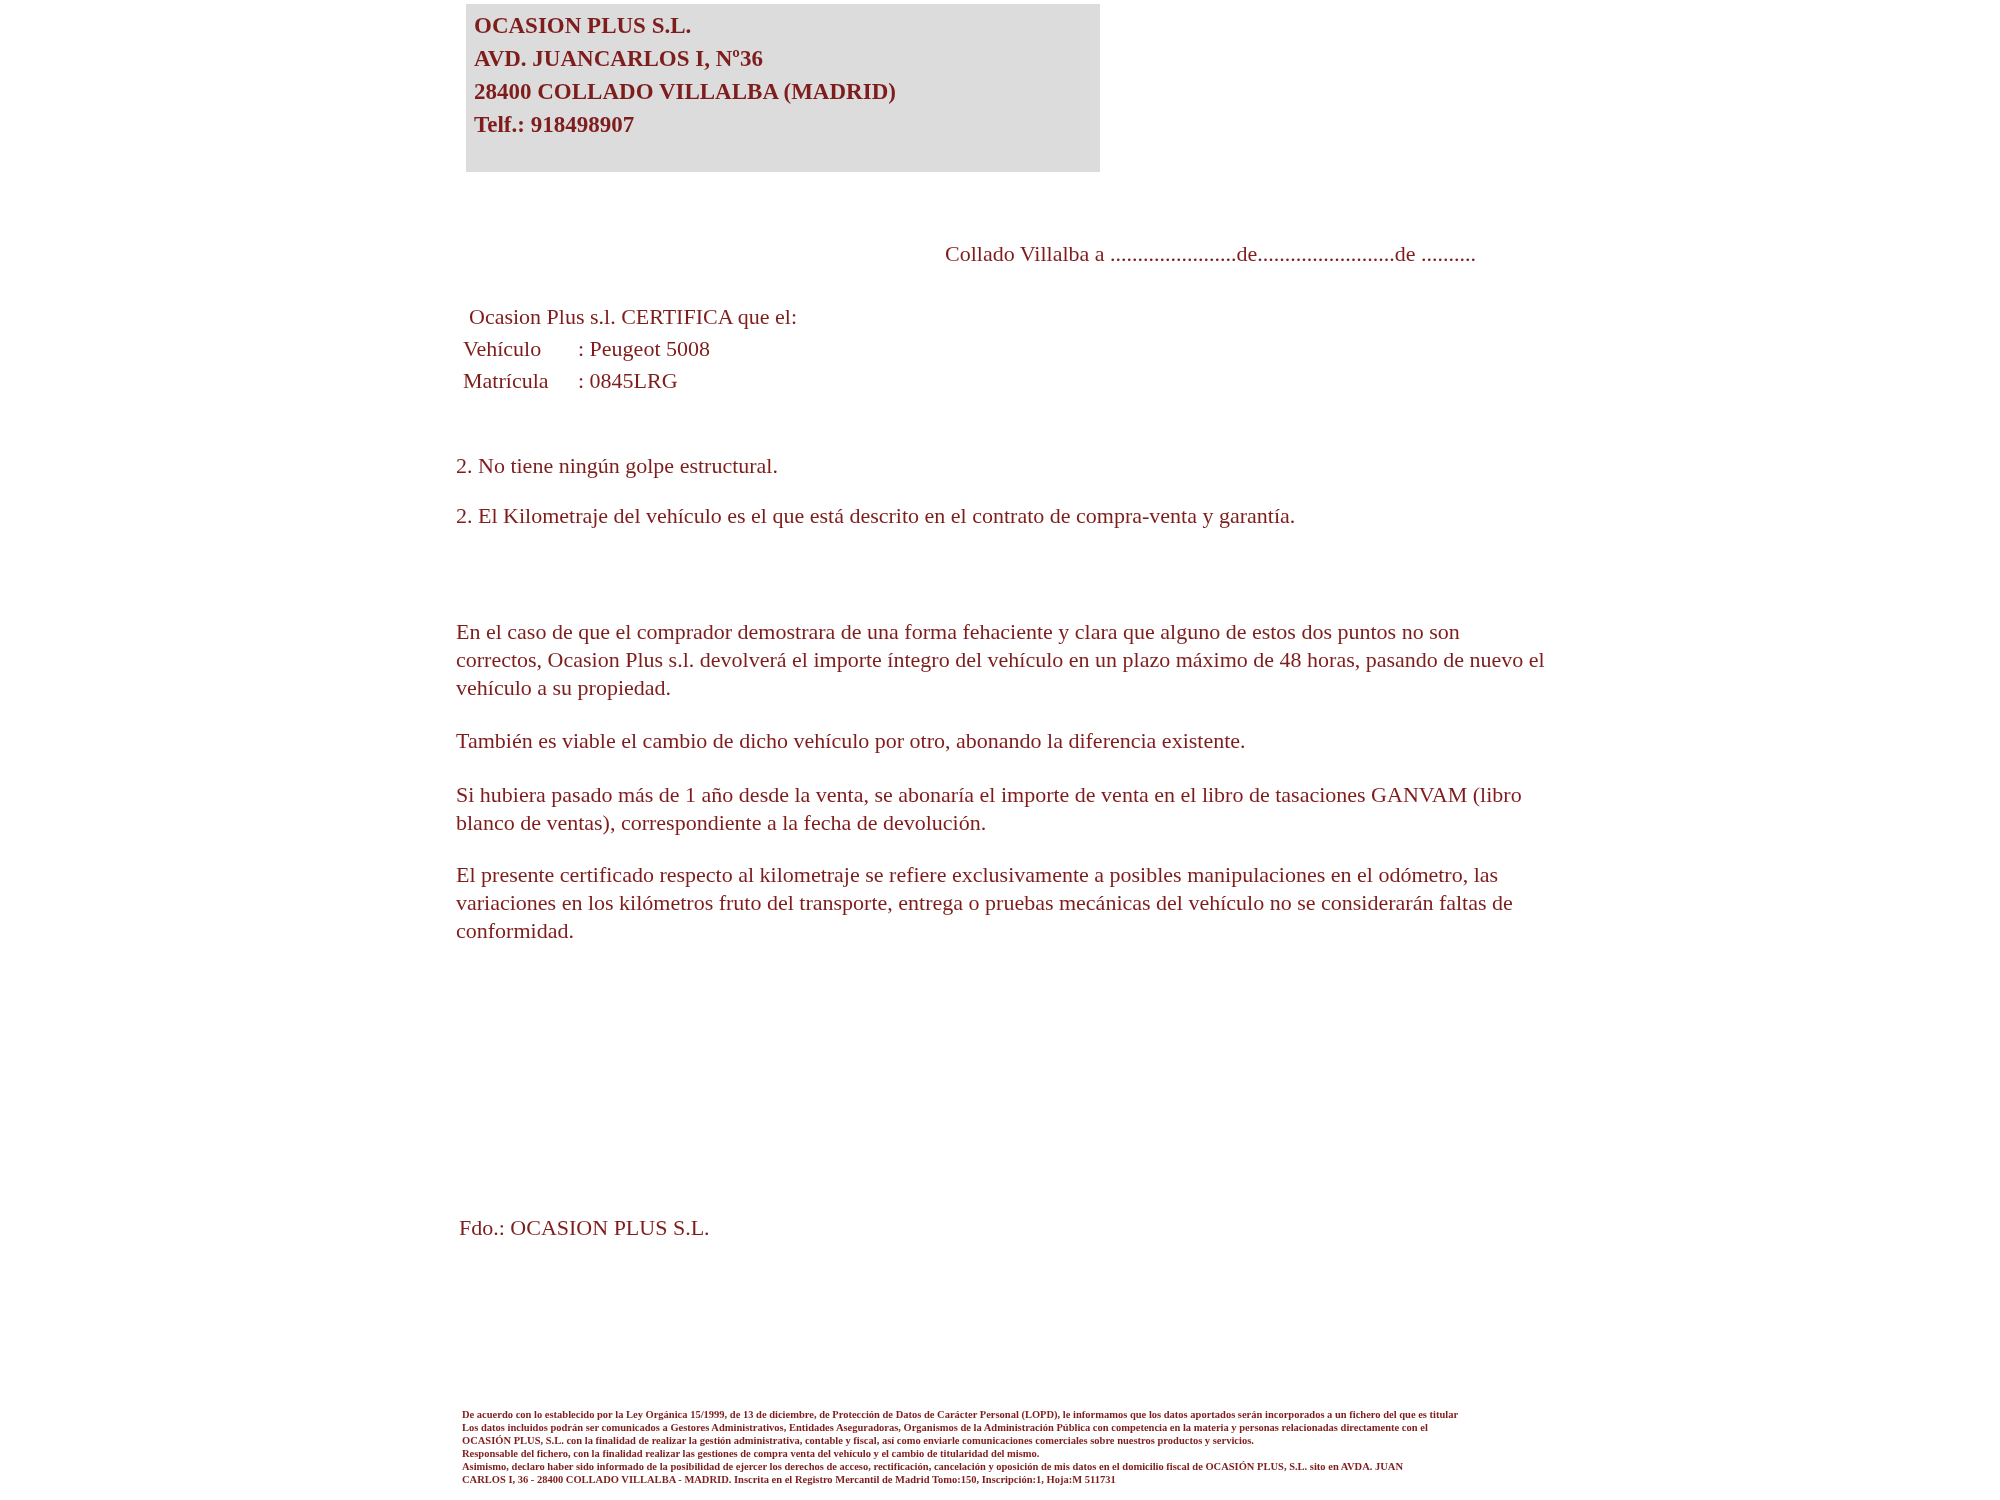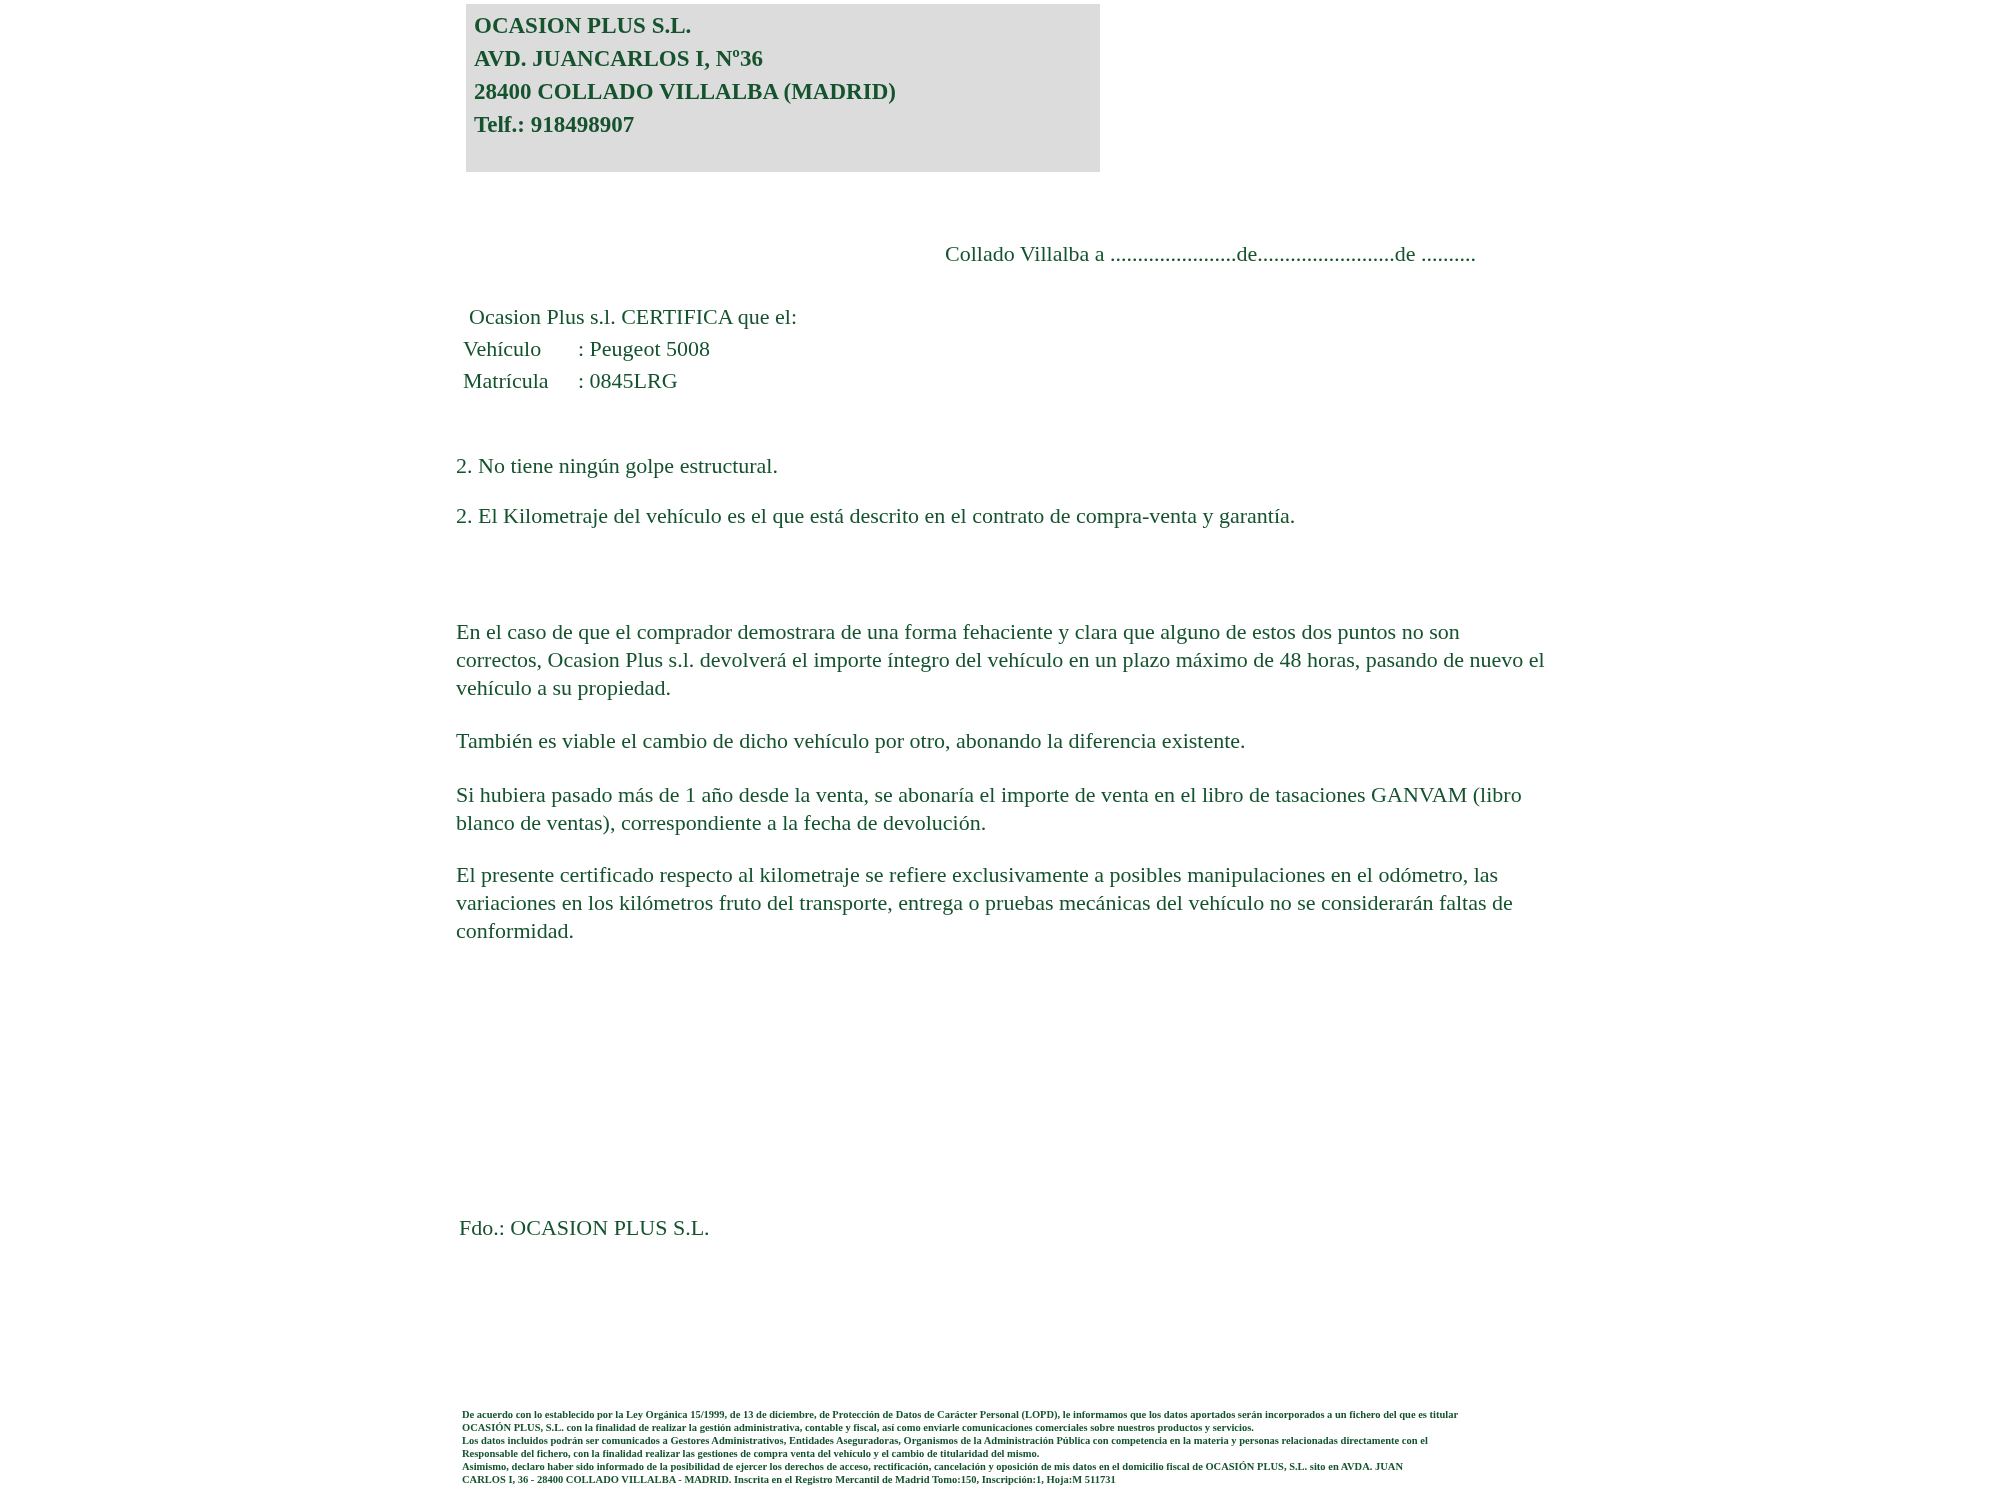--- a/index.html
+++ b/index.html
@@ -6,21 +6,21 @@
     margin: 0;
     padding: 0;
     background: #ffffff;
   }
   .page {
     position: relative;
     width: 2000px;
     height: 1500px;
     background: #ffffff;
     font-family: "Liberation Serif", "DejaVu Serif", serif;
-    color: #14532d;
+    color: #7f1d1d;
     overflow: hidden;
   }
   .letterhead {
     position: absolute;
     left: 466px;
     top: 4px;
     width: 634px;
     height: 168px;
     background: #dcdcdc;
     padding-top: 5px;
@@ -130,20 +130,20 @@
 
   <div class="para para-1">En el caso de que el comprador demostrara de una forma fehaciente y clara que alguno de estos dos puntos no son correctos, Ocasion Plus s.l. devolverá el importe íntegro del vehículo en un plazo máximo de 48 horas, pasando de nuevo el vehículo a su propiedad.</div>
   <div class="para para-2">También es viable el cambio de dicho vehículo por otro, abonando la diferencia existente.</div>
   <div class="para para-3">Si hubiera pasado más de 1 año desde la venta, se abonaría el importe de venta en el libro de tasaciones GANVAM (libro blanco de ventas), correspondiente a la fecha de devolución.</div>
   <div class="para para-4">El presente certificado respecto al kilometraje se refiere exclusivamente a posibles manipulaciones en el odómetro, las variaciones en los kilómetros fruto del transporte, entrega o pruebas mecánicas del vehículo no se considerarán faltas de conformidad.</div>
 
   <div class="signature">Fdo.: OCASION PLUS S.L.</div>
 
   <div class="legal-footer">
     <div class="legal-line">De acuerdo con lo establecido por la Ley Orgánica 15/1999, de 13 de diciembre, de Protección de Datos de Carácter Personal (LOPD), le informamos que los datos aportados serán incorporados a un fichero del que es titular</div>
+    <div class="legal-line">Los datos incluidos podrán ser comunicados a Gestores Administrativos, Entidades Aseguradoras, Organismos de la Administración Pública con competencia en la materia y personas relacionadas directamente con el</div>
     <div class="legal-line">OCASIÓN PLUS, S.L. con la finalidad de realizar la gestión administrativa, contable y fiscal, así como enviarle comunicaciones comerciales sobre nuestros productos y servicios.</div>
-    <div class="legal-line">Los datos incluidos podrán ser comunicados a Gestores Administrativos, Entidades Aseguradoras, Organismos de la Administración Pública con competencia en la materia y personas relacionadas directamente con el</div>
     <div class="legal-line">Responsable del fichero, con la finalidad realizar las gestiones de compra venta del vehículo y el cambio de titularidad del mismo.</div>
     <div class="legal-line">Asimismo, declaro haber sido informado de la posibilidad de ejercer los derechos de acceso, rectificación, cancelación y oposición de mis datos en el domicilio fiscal de OCASIÓN PLUS, S.L. sito en AVDA. JUAN</div>
     <div class="legal-line">CARLOS I, 36 - 28400 COLLADO VILLALBA - MADRID. Inscrita en el Registro Mercantil de Madrid Tomo:150, Inscripción:1, Hoja:M 511731</div>
   </div>
 
 </div>
 
 </body></html>

